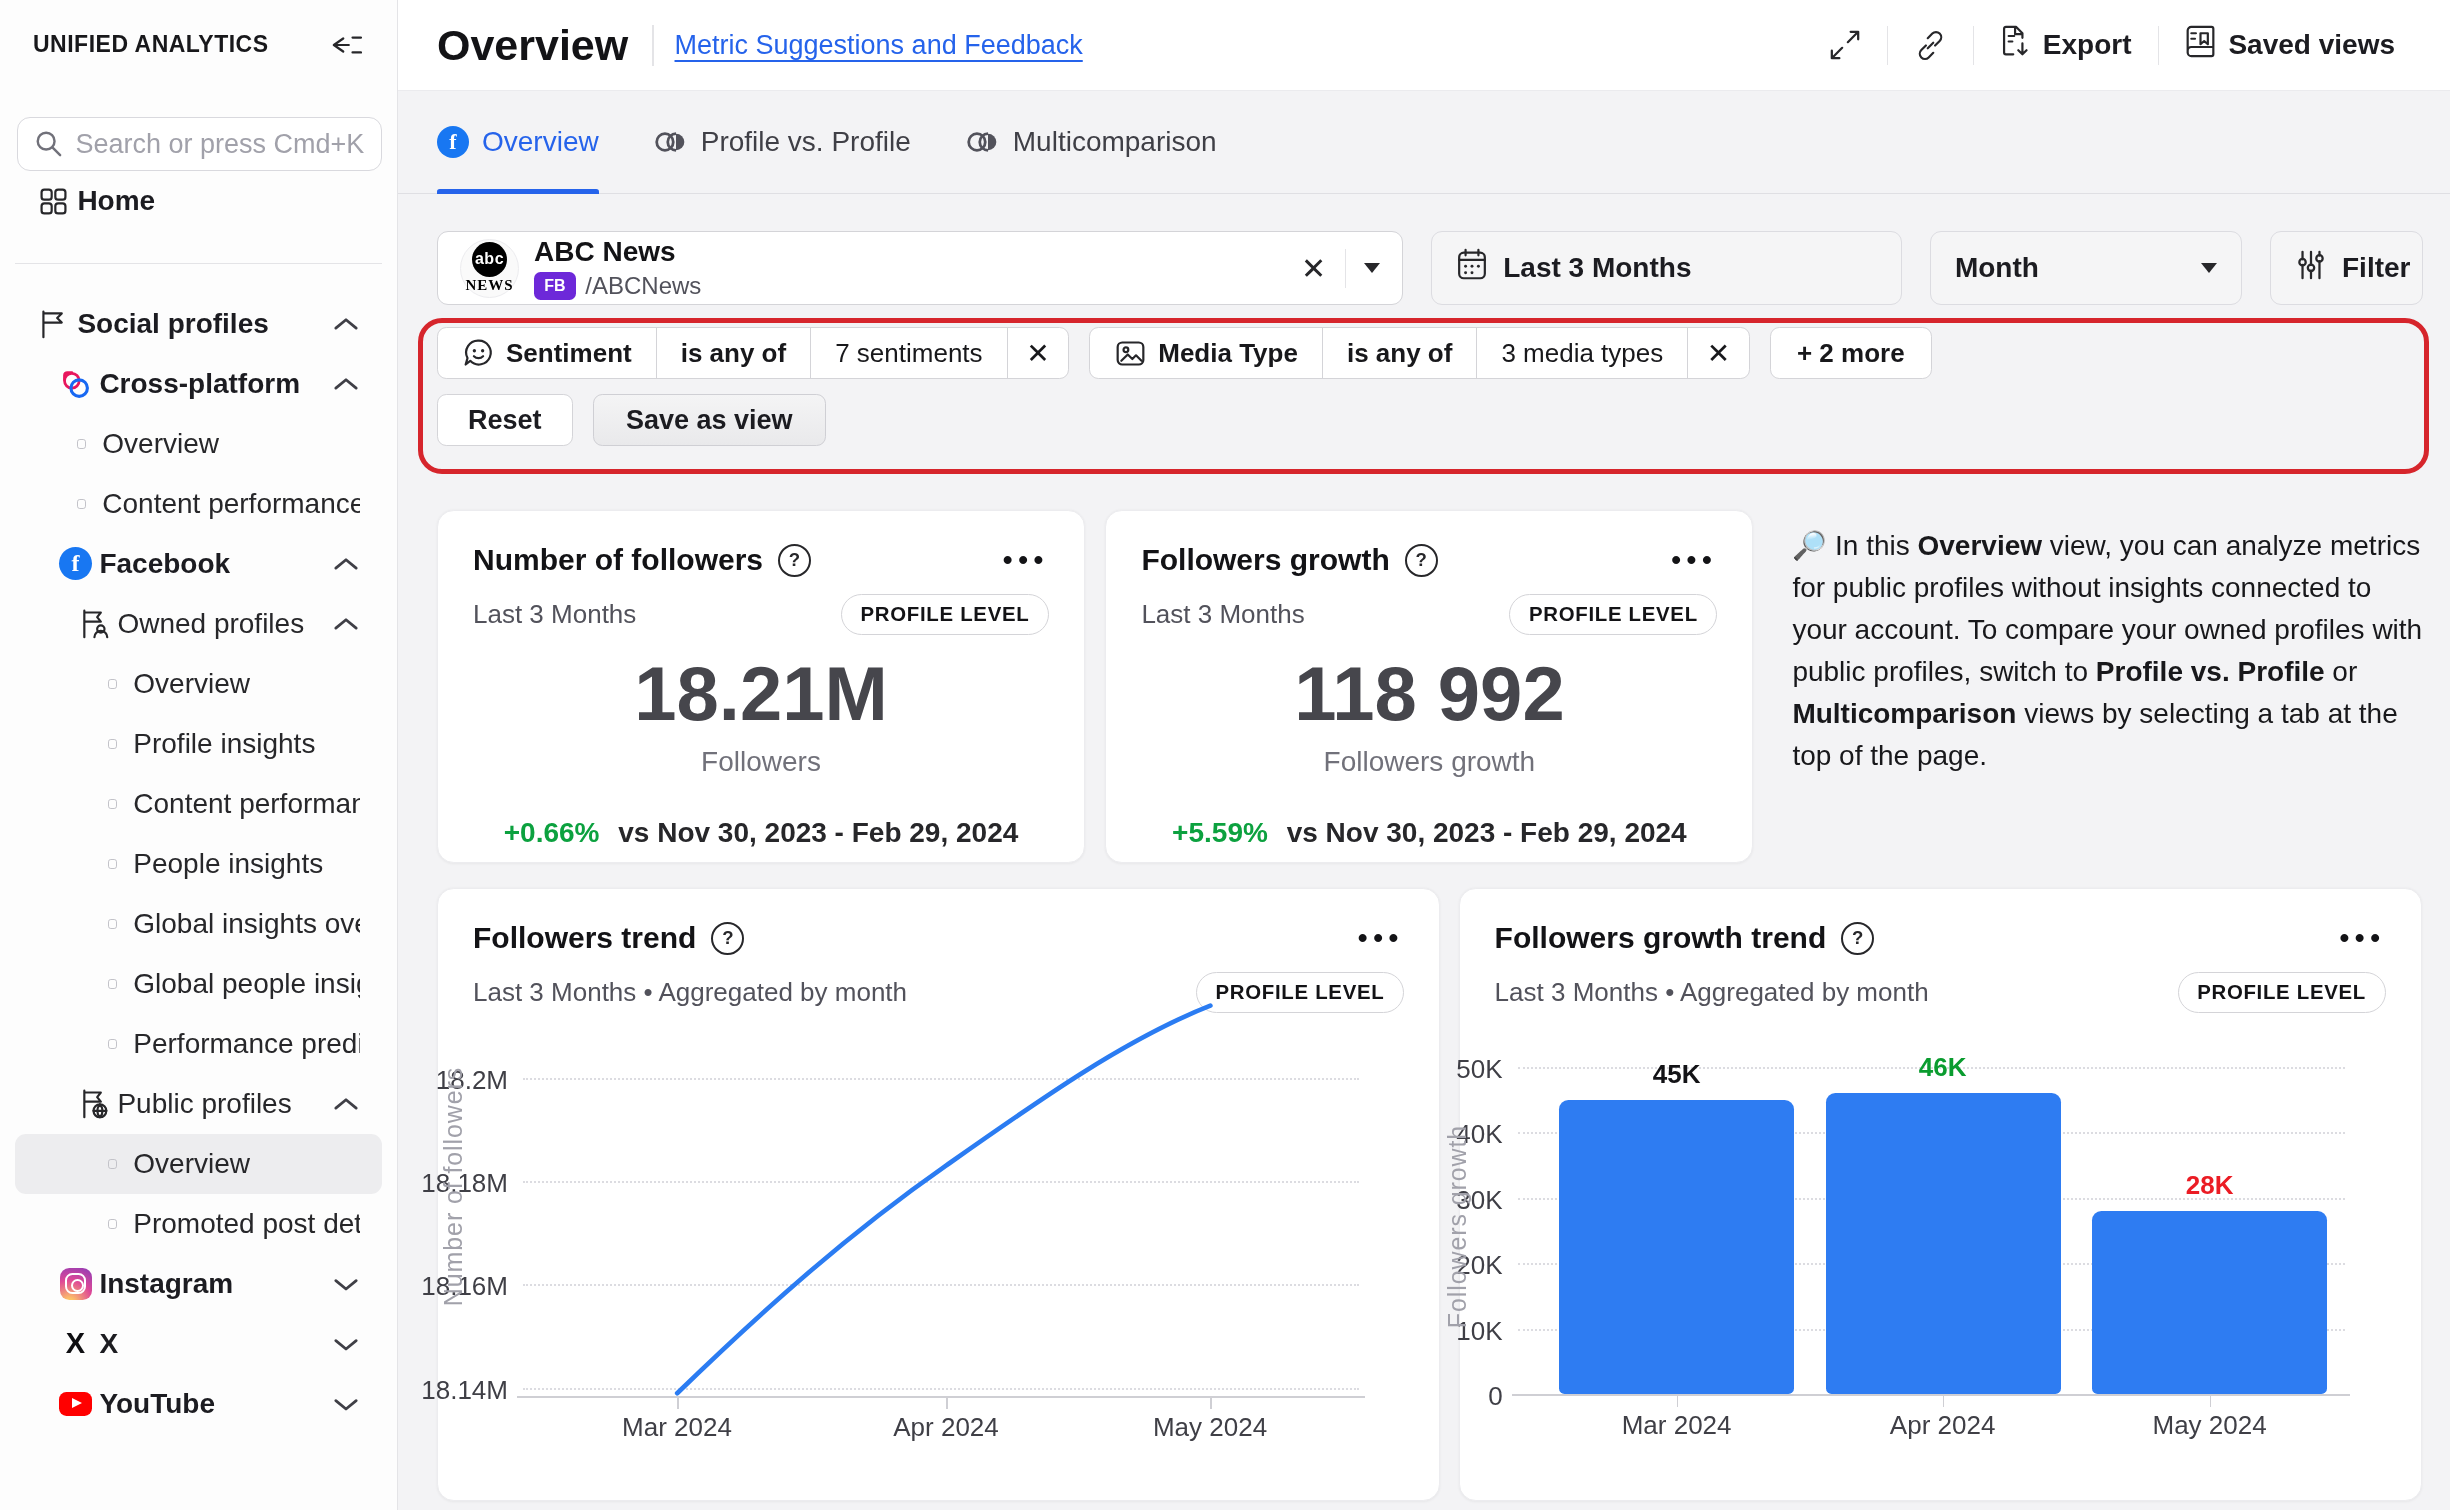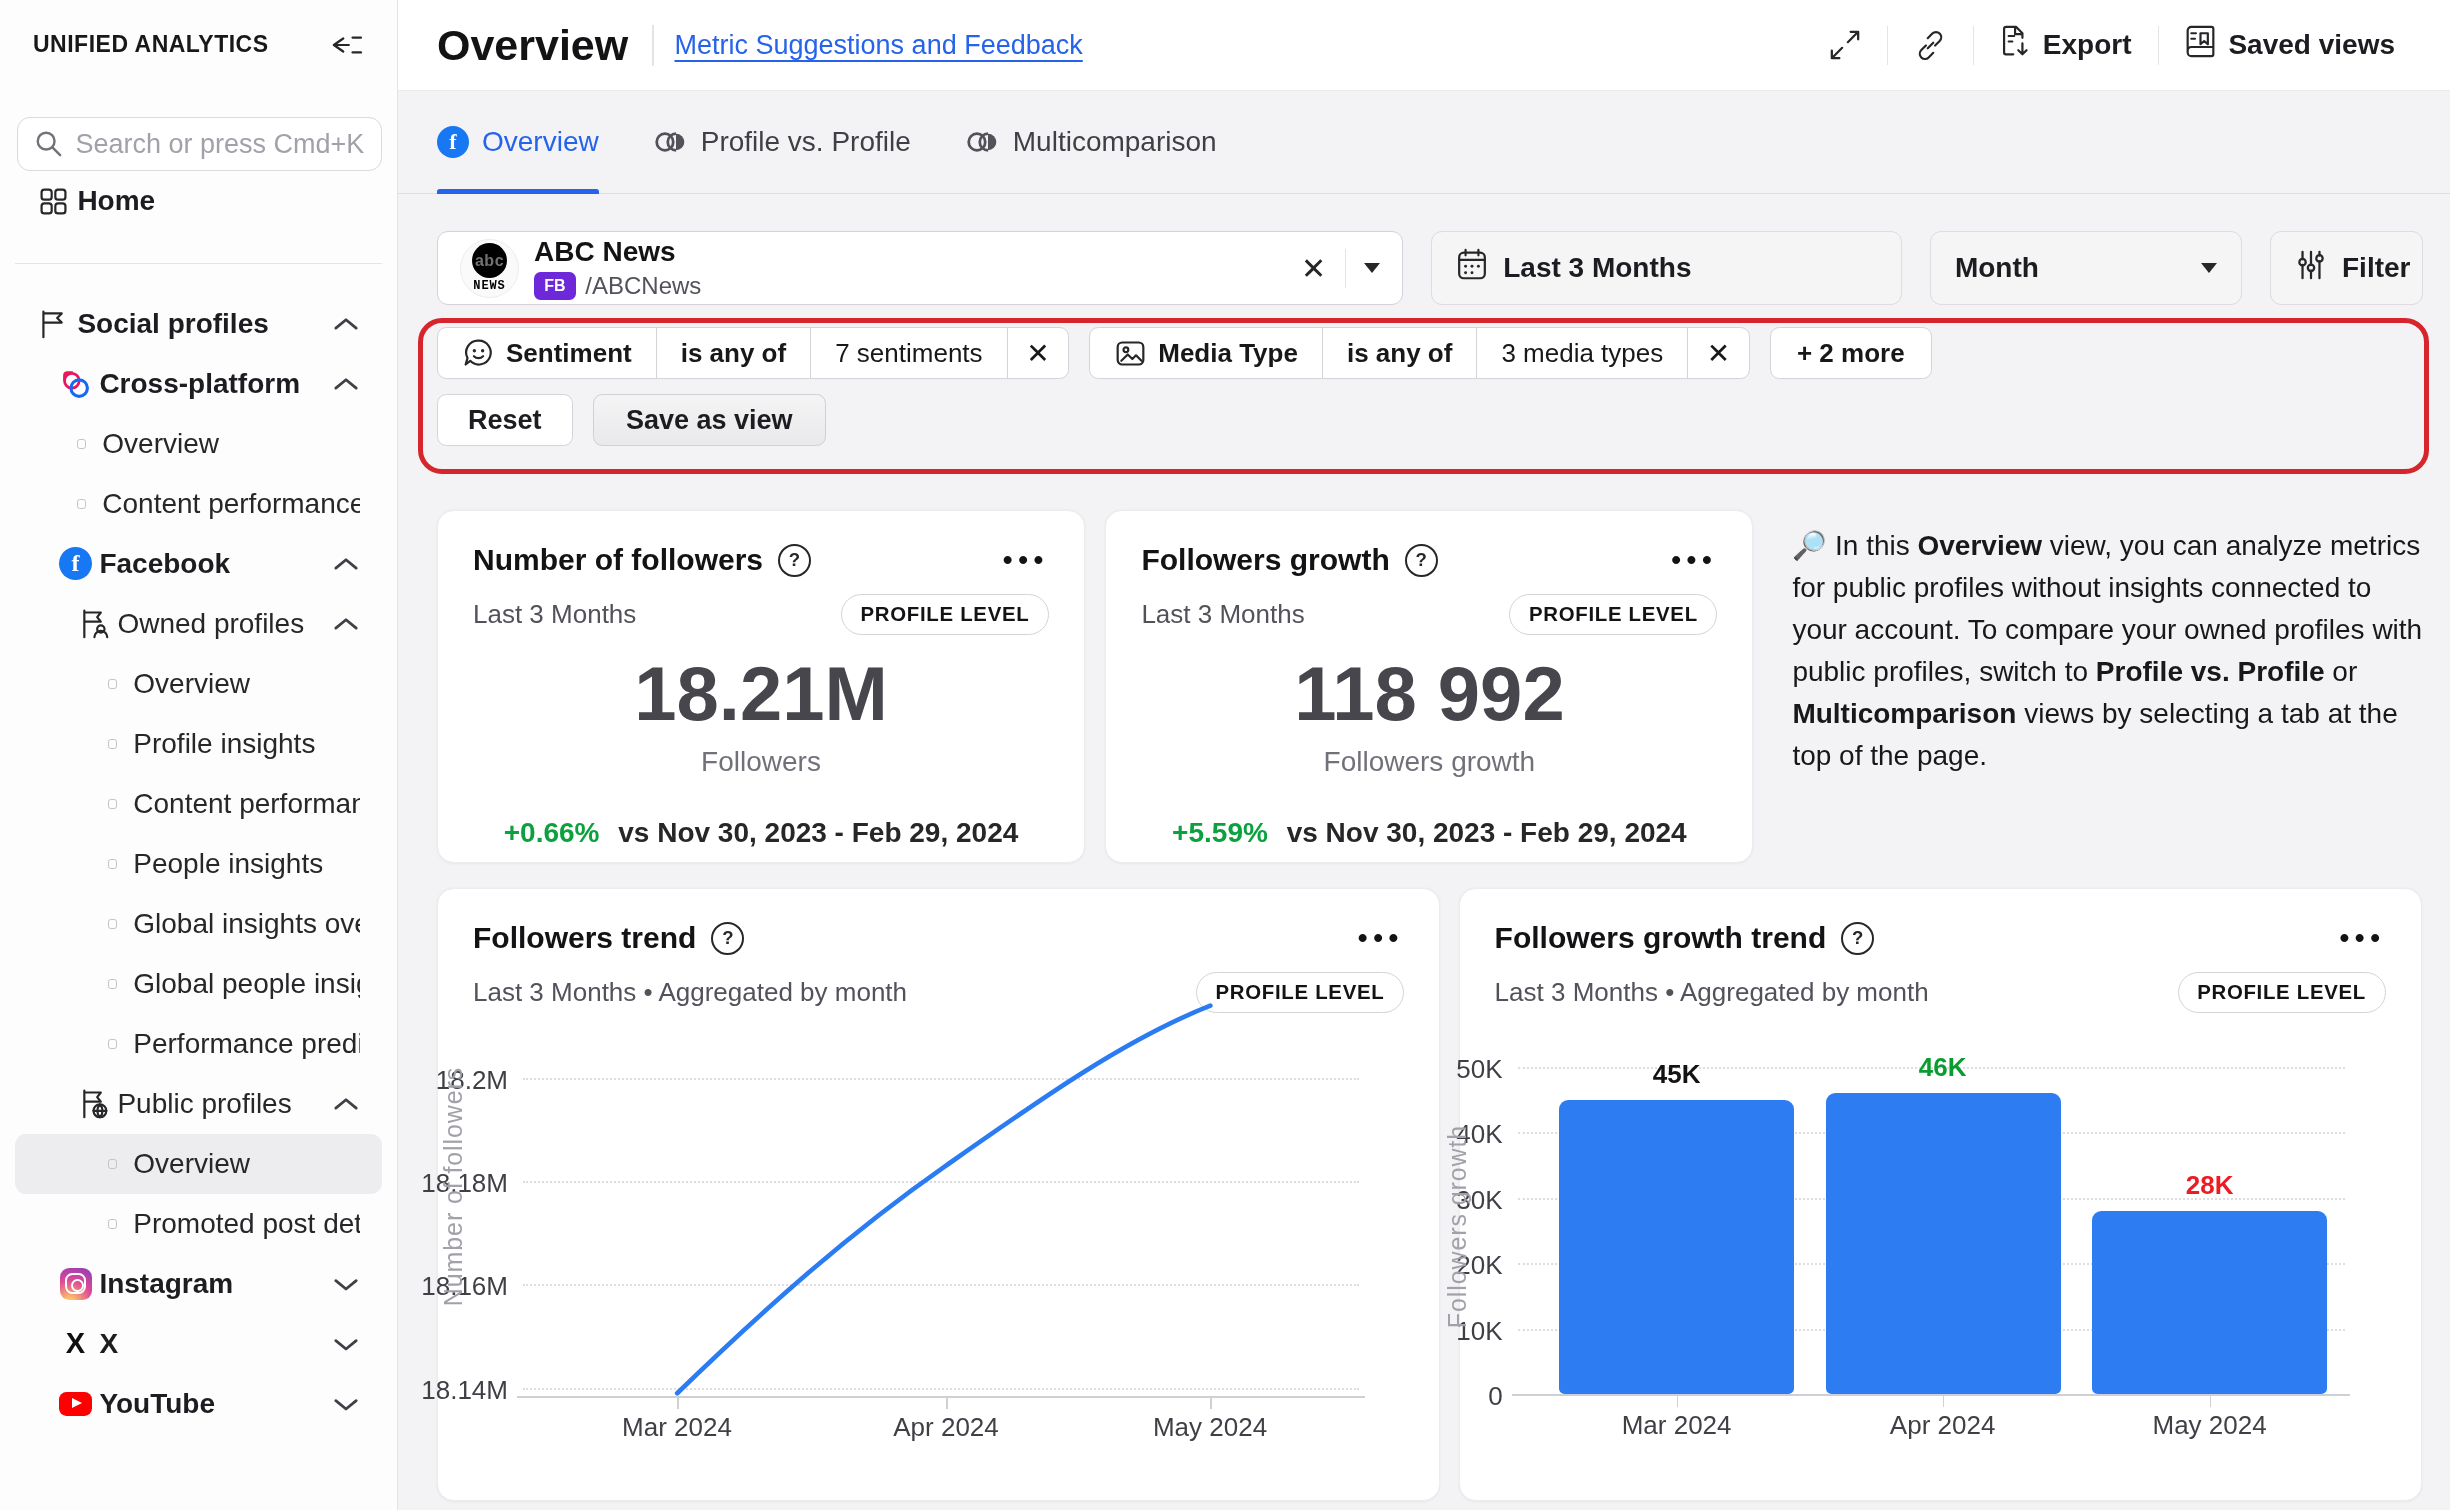--- a/index.html
+++ b/index.html
@@ -45,22 +45,22 @@
   
   .content { position:absolute; left:398px; top:91px; width:2053px; height:1419px; background:#f3f3f5; }
   .tabs { display:flex; align-items:stretch; height:103px; padding-left:39px; border-bottom:0.9px solid #dfdfe3; gap:54px; }
   .tab { display:flex; align-items:center; gap:13px; font-size:28px; color:#3f3f46; position:relative; cursor:pointer; }
   .tab.active { color:#2563eb; }
   .tab.active::after { content:""; position:absolute; left:0; right:0; bottom:-0.9px; height:4.6px; background:#2563eb; border-radius:2.8px 2.8px 0 0; }
 
   .controls { display:flex; margin:37px 28px 0 39px; gap:28px; height:74px; }
   .profile-chip { width:980px; background:#fff; border:1.9px solid #d4d4d8; border-radius:11px; display:flex; align-items:center; padding:0 22px; cursor:pointer; }
   .avatar { width:59px; height:59px; border-radius:50%; background:#fafafa; border:0.9px solid #ececef; display:flex; flex-direction:column; align-items:center; justify-content:center; flex:0 0 59px; }
-  .avatar .abc { width:35px; height:35px; border-radius:50%; background:#000; color:#737373; font-size:16px; font-weight:bold; display:flex; align-items:center; justify-content:center; letter-spacing:0.5px; }
-  .avatar .news { font-size:12px; font-weight:bold; color:#000; letter-spacing:0.9px; margin-top:0.9px; font-family:Liberation Mono, monospace; }
+  .avatar .abc { width:35px; height:35px; border-radius:50%; background:#000; color:#ffffff; font-size:16px; font-weight:bold; display:flex; align-items:center; justify-content:center; letter-spacing:0.5px; }
+  .avatar .news { font-size:15px; font-weight:bold; color:#000; letter-spacing:0.9px; margin-top:0.9px; font-family:Liberation Serif, serif; }
   .pc-main { margin-left:15px; display:flex; flex-direction:column; gap:3.7px; }
   .pc-name { font-size:28px; font-weight:bold; color:#131316; }
   .pc-sub { display:flex; align-items:center; gap:9.3px; }
   .fb-badge { width:42px; height:28px; border-radius:6.5px; background:#6d28d9; color:#fff; font-size:16px; font-weight:bold; display:flex; align-items:center; justify-content:center; }
   .pc-handle { font-size:24px; color:#52525b; }
   .pc-right { margin-left:auto; display:flex; align-items:center; gap:18.6px; }
   .pc-x { font-size:30px; color:#27272a; font-weight:300; }
   .pc-vsep { width:0.9px; height:39px; background:#e4e4e7; }
   .caret { width:0; height:0; border-left:8.4px solid transparent; border-right:8.4px solid transparent; border-top:10.2px solid #27272a; }
   .ctl-btn { background:#f5f5f6; border:1.9px solid #dcdce1; border-radius:11px; display:flex; align-items:center; padding:0 24px; gap:15px; font-size:28px; font-weight:bold; color:#1c1c21; cursor:pointer; }

